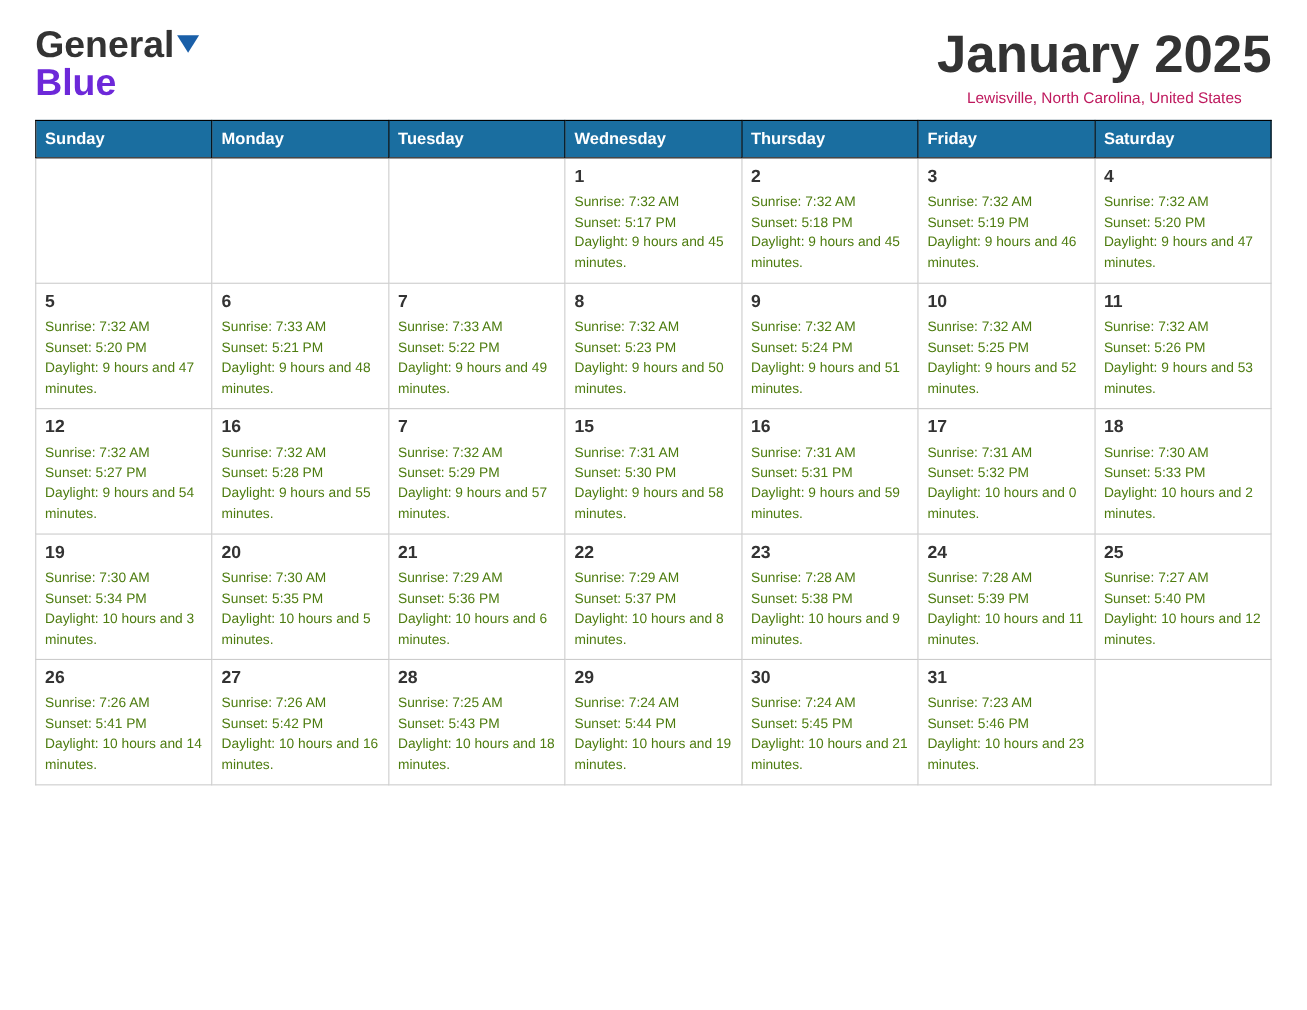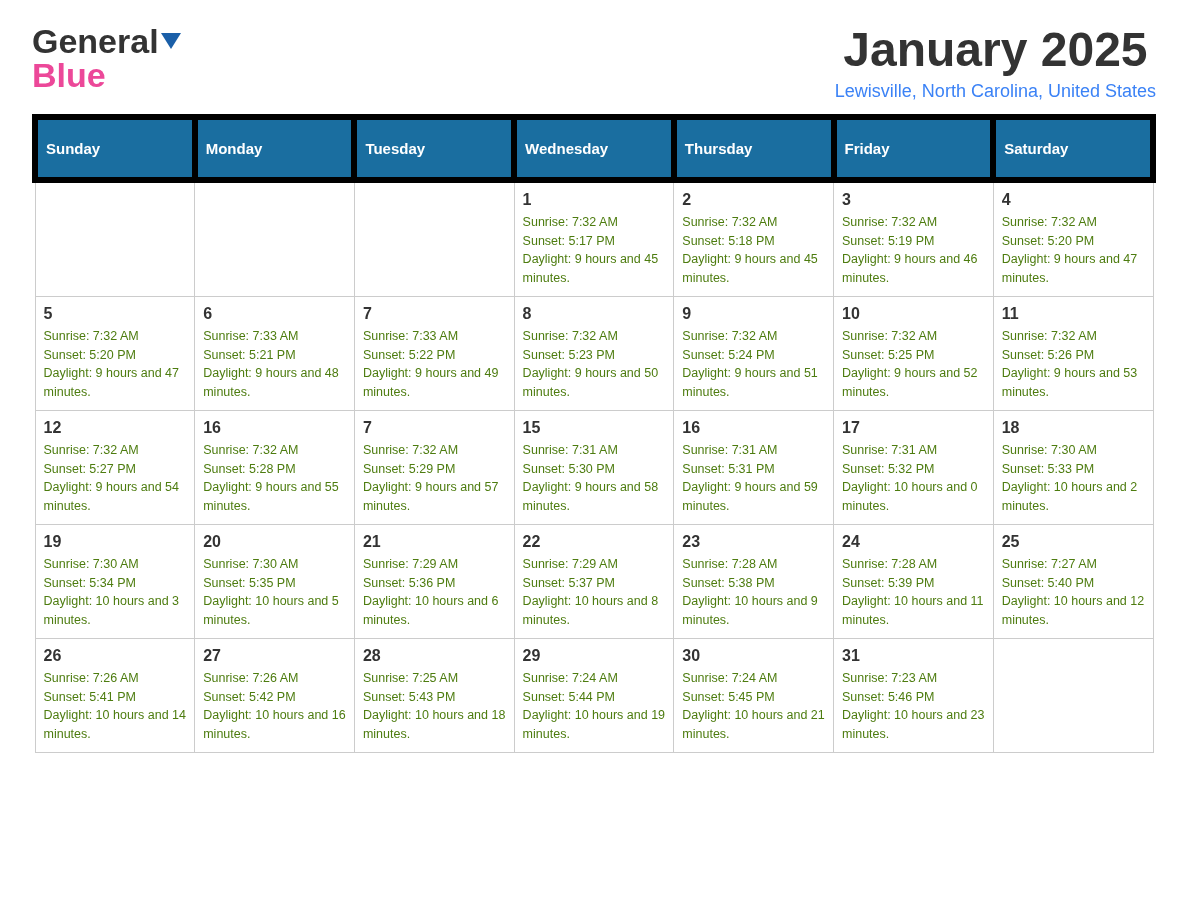--- a/index.html
+++ b/index.html
@@ -18,58 +18,58 @@
     }
     .logo {
       display: flex;
       align-items: flex-end;
       font-size: 34px;
       font-weight: bold;
       color: #333;
       line-height: 1;
     }
     .logo-general { color: #333; }
-    .logo-blue { color: #ec4899; }
+    .logo-blue { color: #6d28d9; }
     .logo-triangle {
       display: inline-block;
       width: 0;
       height: 0;
       border-left: 10px solid transparent;
       border-right: 10px solid transparent;
       border-top: 16px solid #1a5fa8;
       margin-left: 2px;
       margin-bottom: 4px;
     }
     .title-block {
       text-align: center;
     }
     .main-title {
       font-size: 48px;
       font-weight: bold;
       color: #333;
       line-height: 1.1;
     }
     .subtitle {
-      font-size: 18px;
-      color: #3b82f6;
+      font-size: 14px;
+      color: #be185d;
       margin-top: 4px;
     }
     .calendar {
       width: 100%;
       border-collapse: collapse;
       margin-top: 8px;
     }
     .calendar thead tr th {
       background-color: #1a6ea0;
       color: #fff;
-      padding: 20px 8px;
+      padding: 8px 8px;
       font-size: 15px;
       font-weight: bold;
       text-align: left;
-      border: 6px solid #000000;
+      border: 1px solid #000000;
     }
     .calendar tbody tr td {
       border: 1px solid #ccc;
       vertical-align: top;
       padding: 8px;
       width: calc(100% / 7);
       min-height: 100px;
     }
     .day-number {
       font-size: 16px;

